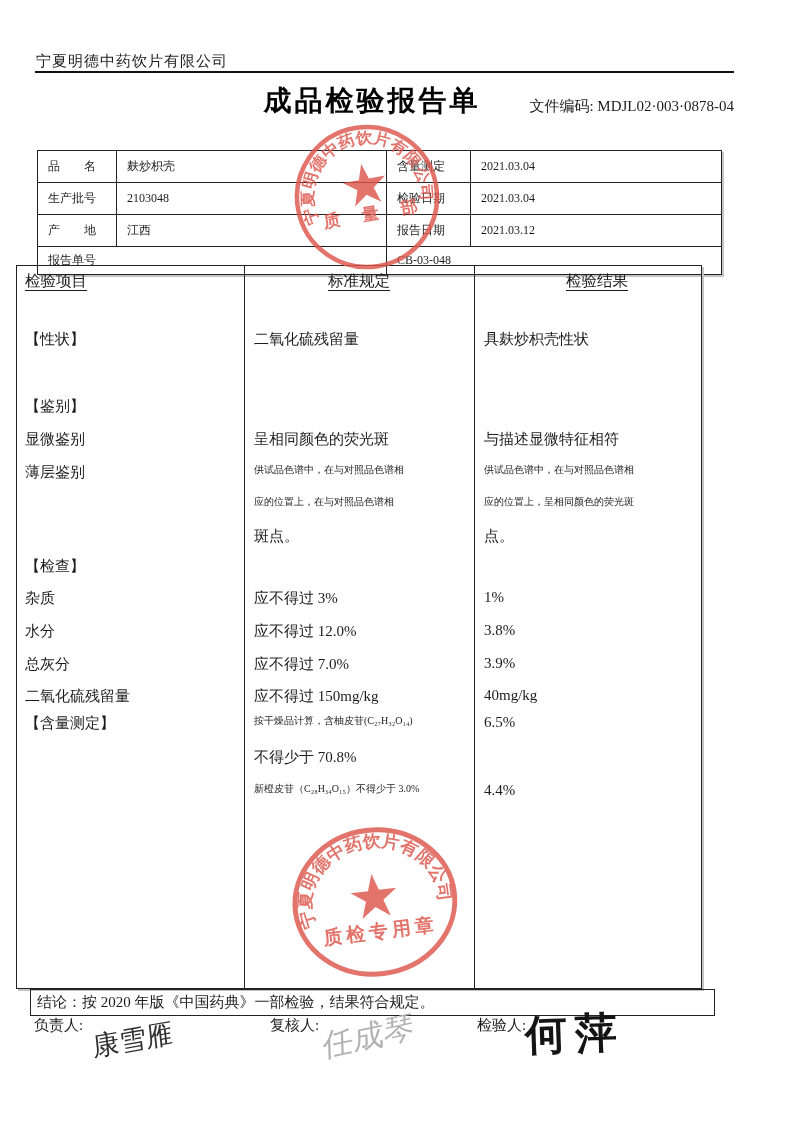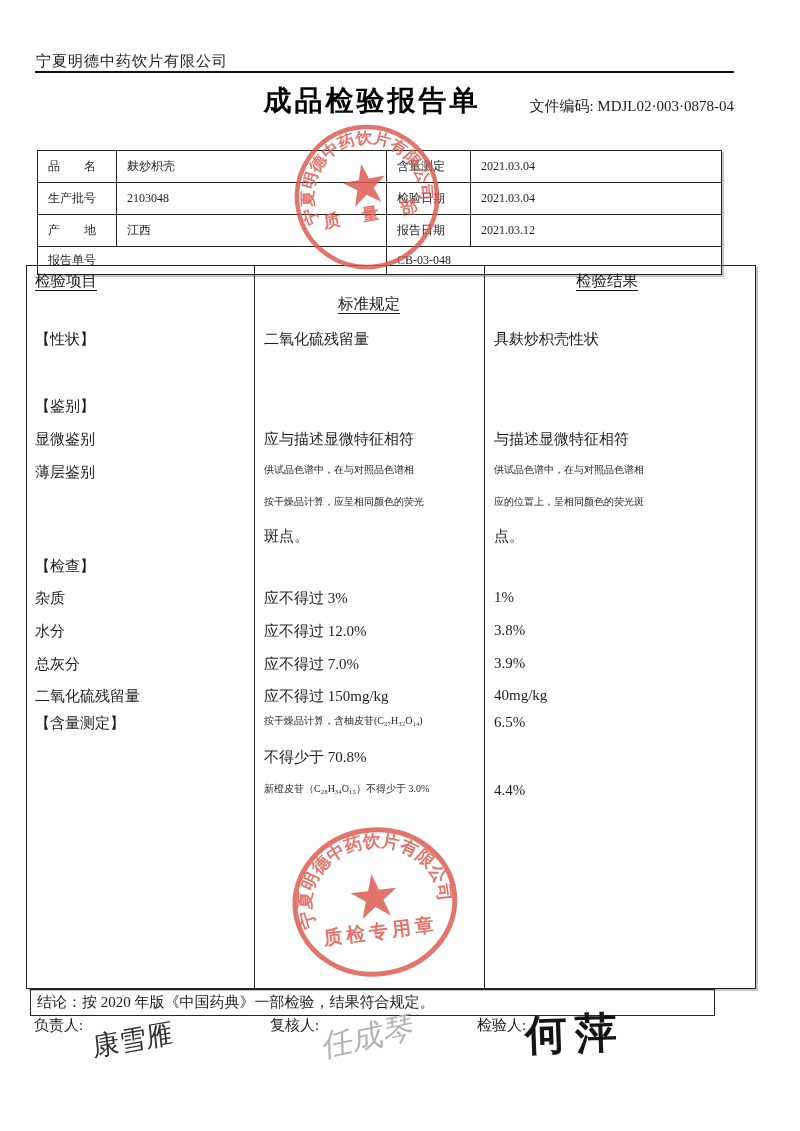--- a/index.html
+++ b/index.html
@@ -11,32 +11,32 @@
   .hdr-rule{position:absolute;left:35px;top:71px;width:699px;height:2px;background:#111;}
   .title{position:absolute;left:30px;top:82px;width:684px;margin:0;text-align:center;
          font-family:"Liberation Sans",sans-serif;font-size:28px;font-weight:700;letter-spacing:3px;color:#000;}
   
   table.info{position:absolute;left:30px;top:150px;width:685px;border-collapse:collapse;table-layout:fixed;
              font-size:12px;box-shadow:2px 2px 0 #c4c4c4;background:transparent;margin-left:7px;}
   table.info td{border:1px solid #222;padding:0 0 0 10px;white-space:nowrap;}
   table.info tr{height:32px;}
   table.info tr.last{height:28px;}
   
-  .insp{position:absolute;left:26px;top:265px;width:684px;height:722px;border:1px solid #222;
-        box-shadow:2px 2px 0 #c4c4c4;padding-left:44px;}
+  .insp{position:absolute;left:16px;top:265px;width:684px;height:722px;border:1px solid #222;
+        box-shadow:2px 2px 0 #c4c4c4;}
   .v{position:absolute;top:0;bottom:0;width:1px;background:#222;}
   .v1{left:227px}.v2{left:457px}
   .line{position:absolute;white-space:nowrap;font-size:15px;}
   .c1{left:8px;}
   .c2{left:237px;}
   .c3{left:467px;}
   .sm{font-size:10px;letter-spacing:0;}
   .hd{text-decoration:underline;text-underline-offset:4px;font-size:15.5px;}
   .hd1{left:8px;}
-  .hd2{left:227px;width:230px;text-align:center;margin-top:23px;}
+  .hd2{left:227px;width:230px;text-align:center;}
   .hd3{left:457px;width:246px;text-align:center;}
   
   .concl{position:absolute;left:30px;top:989px;width:677px;height:25px;border:1px solid #222;
          line-height:25px;padding-left:6px;font-size:15px;white-space:nowrap;}
   .sig-label{position:absolute;top:1016px;font-size:15px;}
   .sl1{left:34px}.sl2{left:270px}.sl3{left:477px}
   .sign{position:absolute;white-space:nowrap;}
   .sign1{left:92px;top:1022px;font-size:27px;color:#2f2f2f;transform:rotate(-10deg) skewX(-4deg);}
   .sign2{left:322px;top:1016px;font-size:31px;color:#b3b1b1;transform:rotate(-12deg) skewX(-10deg);}
   .sign3{left:525px;top:1006px;font-size:42px;color:#141414;font-weight:600;letter-spacing:8px;transform:rotate(-2deg);}
@@ -109,23 +109,23 @@
     <div class="line c1" style="top:164px">显微鉴别</div>
     <div class="line c1" style="top:197px">薄层鉴别</div>
     <div class="line c1" style="top:291px">【检查】</div>
     <div class="line c1" style="top:323px">杂质</div>
     <div class="line c1" style="top:356px">水分</div>
     <div class="line c1" style="top:389px">总灰分</div>
     <div class="line c1" style="top:421px">二氧化硫残留量</div>
     <div class="line c1" style="top:448px">【含量测定】</div>
 
     <div class="line c2" style="top:64px">二氧化硫残留量</div>
-    <div class="line c2" style="top:164px">应与描述显微特征相符</div>
+    <div class="line c2" style="top:164px">呈相同颜色的荧光斑</div>
     <div class="line c2 sm" style="top:197px">供试品色谱中，在与对照品色谱相</div>
-    <div class="line c2 sm" style="top:229px">按干燥品计算，应呈相同颜色的荧光</div>
+    <div class="line c2 sm" style="top:229px">应的位置上，在与对照品色谱相</div>
     <div class="line c2" style="top:261px">斑点。</div>
     <div class="line c2" style="top:323px">应不得过 3%</div>
     <div class="line c2" style="top:356px">应不得过 12.0%</div>
     <div class="line c2" style="top:389px">应不得过 7.0%</div>
     <div class="line c2" style="top:421px">应不得过 150mg/kg</div>
     <div class="line c2 sm" style="top:448px">按干燥品计算，含柚皮苷(C₂₇H₃₂O₁₄)</div>
     <div class="line c2" style="top:482px">不得少于 70.8%</div>
     <div class="line c2 sm" style="top:516px">新橙皮苷（C₂₈H₃₄O₁₅）不得少于 3.0%</div>
 
     <div class="line c3" style="top:64px">具麸炒枳壳性状</div>

